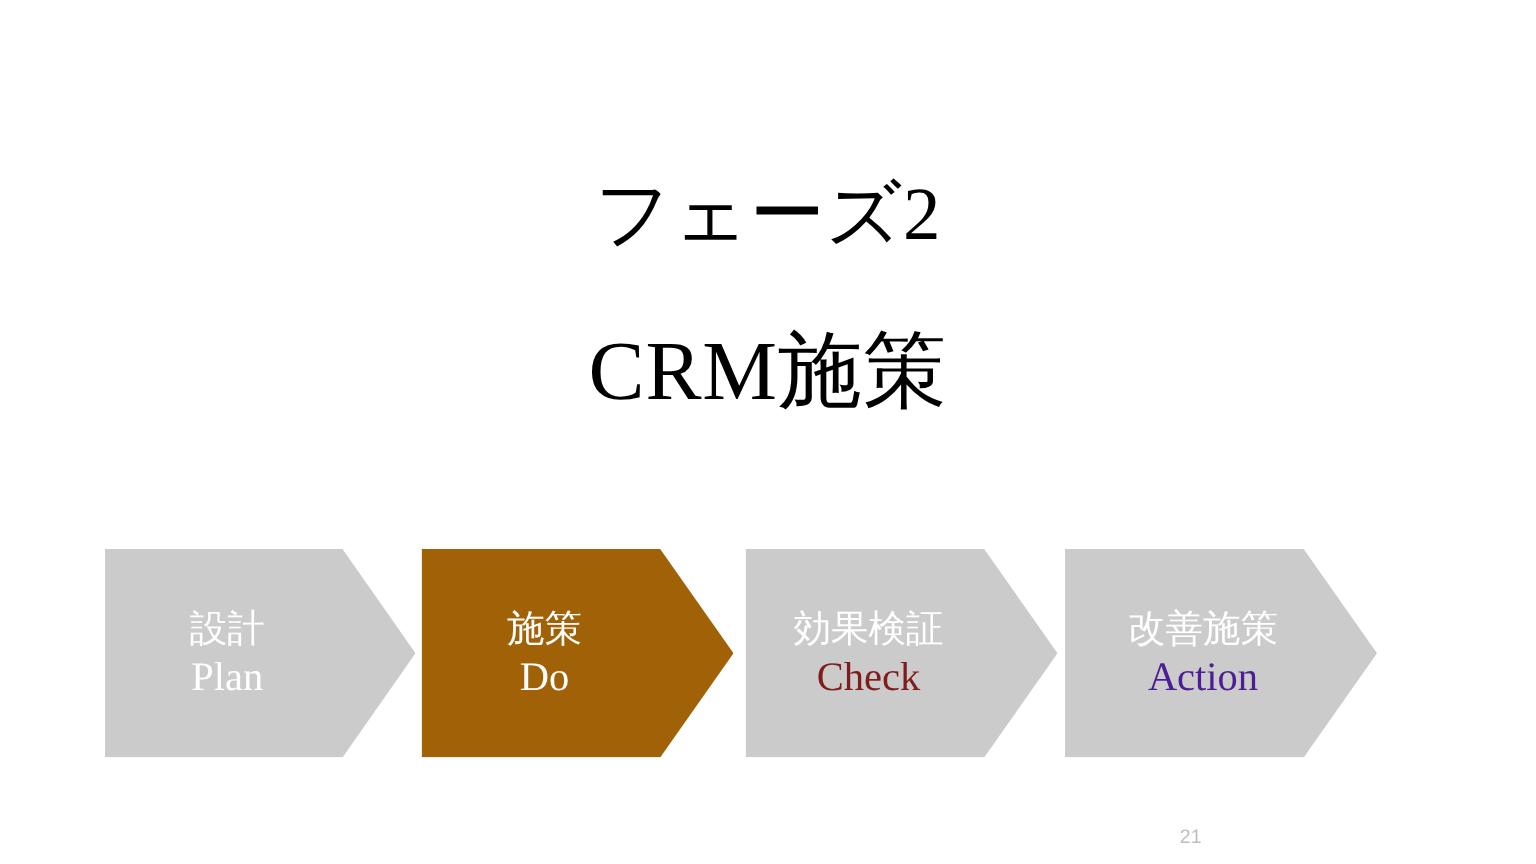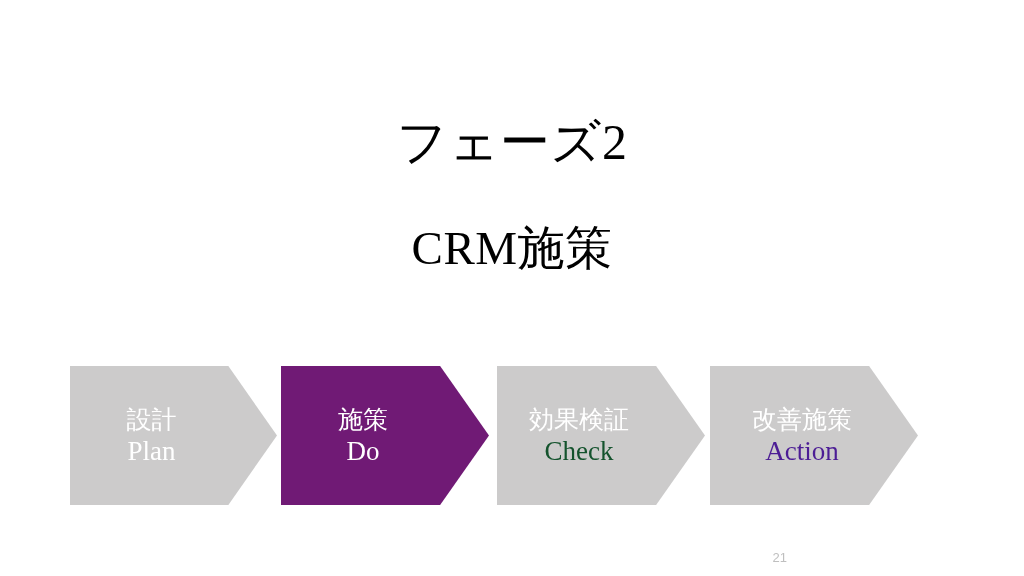--- a/index.html
+++ b/index.html
@@ -38,21 +38,21 @@
     white-space: nowrap;
   }
 
   #title-line-1 {
     font-size: 50px;
     line-height: 60px;
     margin-bottom: 44px;
   }
 
   #title-line-2 {
-    font-size: 47px;
+    font-size: 56px;
     line-height: 64px;
   }
 
   
   #pdca-row {
     position: absolute;
     left: 70px;
     top: 366px;
     width: 880px;
     height: 140px;
@@ -93,21 +93,21 @@
 
   
   #chevron-plan   { left: 0px;   width: 207px; }
   #chevron-do     { left: 211px; width: 208px; }
   #chevron-check  { left: 427px; width: 208px; }
   #chevron-action { left: 640px; width: 208px; padding-left: 20px; }
 
   
   #page-number {
     position: absolute;
-    right: 28px;
+    right: 14px;
     bottom: 10px;
     font-family: "Liberation Sans", "DejaVu Sans", sans-serif;
     font-size: 13px;
     line-height: 16px;
     color: #bfbfbf;
     margin-left: 39px;
   }
 </style>
 </head>
 <body>
@@ -119,28 +119,28 @@
     <div id="title-line-2" class="title-line" style="color: rgb(0, 0, 0);">CRM施策</div>
   </div>
 
   <div id="pdca-row">
 
     <div id="chevron-plan" class="chevron" style="background-color: rgb(204, 203, 203);">
       <div class="chev-label-jp" style="color: rgb(255, 255, 255);">設計</div>
       <div class="chev-label-en" style="color: rgb(255, 255, 255);">Plan</div>
     </div>
 
-    <div id="chevron-do" class="chevron" style="background-color: #701a75;">
+    <div id="chevron-do" class="chevron" style="background-color: #a16207;">
       <div class="chev-label-jp" style="color: rgb(255, 255, 255);">施策</div>
       <div class="chev-label-en" style="color: rgb(255, 255, 255);">Do</div>
     </div>
 
     <div id="chevron-check" class="chevron" style="background-color: rgb(204, 203, 203);">
       <div class="chev-label-jp" style="color: rgb(255, 255, 255);">効果検証</div>
-      <div class="chev-label-en" style="color: #14532d;">Check</div>
+      <div class="chev-label-en" style="color: #7f1d1d;">Check</div>
     </div>
 
     <div id="chevron-action" class="chevron" style="background-color: rgb(204, 203, 203);">
       <div class="chev-label-jp" style="color: rgb(255, 255, 255);">改善施策</div>
       <div class="chev-label-en" style="color: #4c1d95;">Action</div>
     </div>
 
   </div>
 
   <div id="page-number">21</div>

